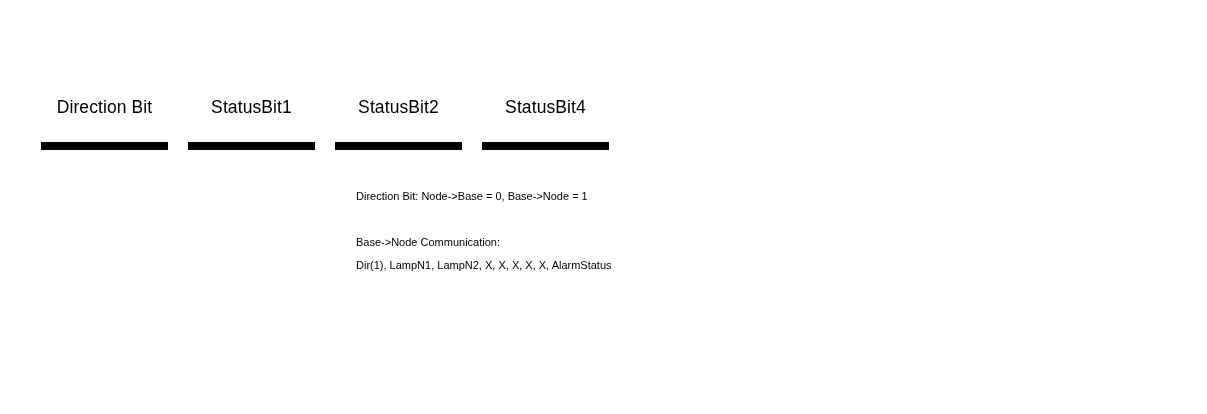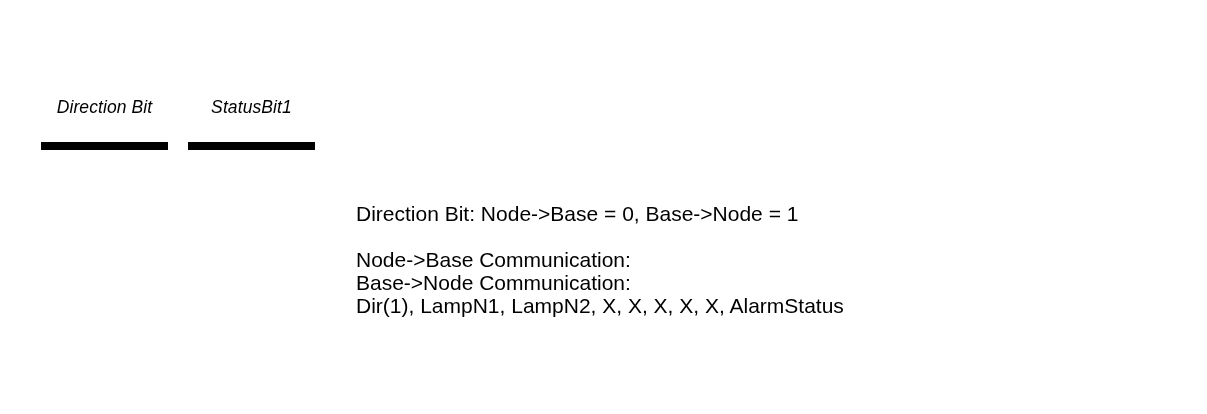--- a/index.html
+++ b/index.html
@@ -38,35 +38,34 @@
   .bit-field:last-child {
     margin-right: 0;
   }
   .bit-label {
     font-size: 17.5px;
     line-height: 22px;
     letter-spacing: 0.1px;
     white-space: nowrap;
     color: #000000;
     text-align: right;
-    font-style: italic;
   }
   .bit-bar {
     margin-top: 24px;
     width: 127px;
     height: 8px;
     background: #000000;
   }
 
   
   #legend-block {
     position: absolute;
     left: 356px;
-    top: 202px;
-    font-size: 21px;
+    top: 185px;
+    font-size: 11px;
     line-height: 23px;
     color: #000000;
     white-space: nowrap;
   }
   .legend-line {
     display: block;
   }
   .legend-spacer {
     display: block;
     height: 23px;
@@ -80,27 +79,34 @@
   <div class="bit-field">
     <div class="bit-label">Direction Bit</div>
     <div class="bit-bar"></div>
   </div>
 
   <div class="bit-field">
     <div class="bit-label">StatusBit1</div>
     <div class="bit-bar"></div>
   </div>
 
+  <div class="bit-field">
+    <div class="bit-label">StatusBit2</div>
+    <div class="bit-bar"></div>
+  </div>
 
 
+  <div class="bit-field">
+    <div class="bit-label">StatusBit4</div>
+    <div class="bit-bar"></div>
+  </div>
 
 
 
 
 </div>
 
 <div id="legend-block">
   <span class="legend-line">Direction Bit: Node-&gt;Base = 0, Base-&gt;Node = 1</span>
   <span class="legend-spacer"></span>
-  <span class="legend-line">Node-&gt;Base Communication:</span>
   <span class="legend-line">Base-&gt;Node Communication:</span>
   <span class="legend-line">Dir(1), LampN1, LampN2, X, X, X, X, X, AlarmStatus</span>
 </div>
 
 </body></html>

